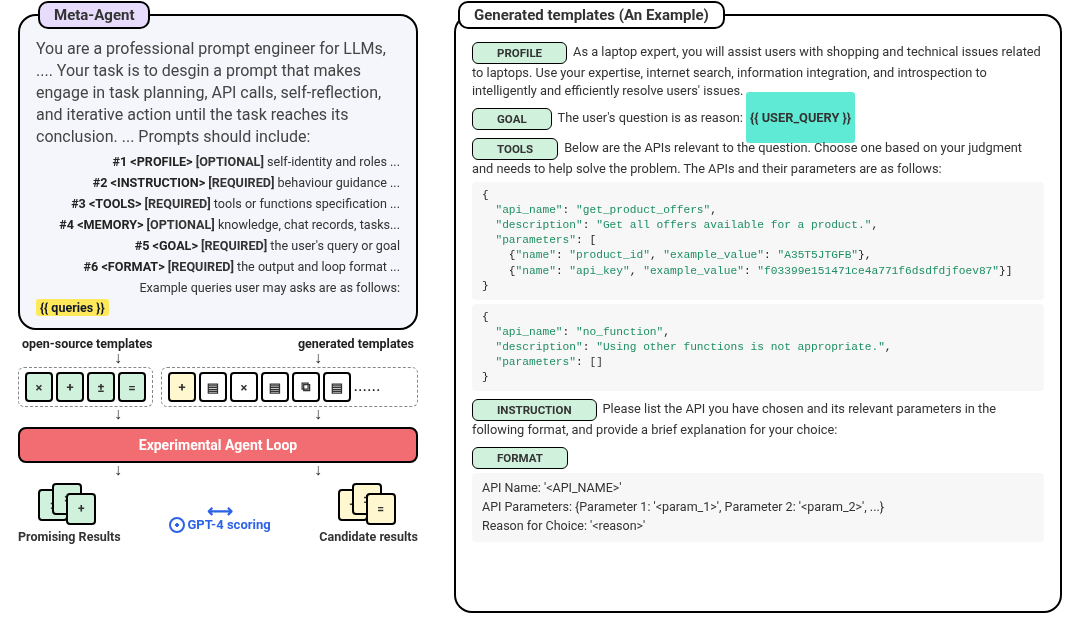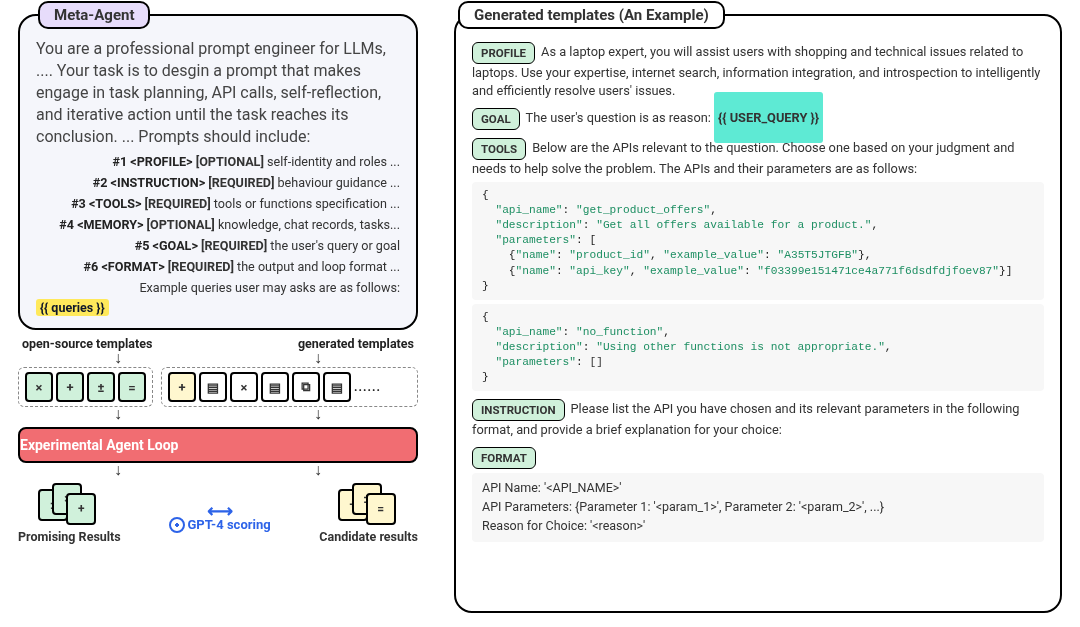--- a/index.html
+++ b/index.html
@@ -117,21 +117,21 @@
   }
   .tplicon.green { background: #d0f1db; }
   .tplicon.yellow { background: #fff7cf; }
   .dots { font-weight: 700; letter-spacing: 1px; color: #222; font-size: 12px;}
   .eal-box {
     border: 2px solid #000;
     border-radius: 8px;
     background: #f16d72;
     color: #fff;
     font-weight: 700;
-    text-align: left;
+    text-align: center;
     padding: 8px 0;
     margin-top: 6px;
     font-size: 14px;
   }
   .bottom-row {
     display: flex;
     justify-content: space-between;
     align-items: center;
     margin-top: 6px;
   }
@@ -169,21 +169,21 @@
 
   
   .sec { margin-top: 8px; font-size: 12.8px; line-height: 1.4; color: #333; }
   .tag {
     display: inline-block;
     border: 1.5px solid #000;
     border-radius: 6px;
     background: #d0f1db;
     font-weight: 700;
     font-size: 11.5px;
-    padding: 2px 8px;
+    padding: 2px 24px;
     margin-right: 6px;
     vertical-align: middle;
   }
   .user-hi {
     background: #5eead4;
     padding: 18px 4px;
     border-radius: 3px;
     font-weight: 700;
     color: #333;
   }

